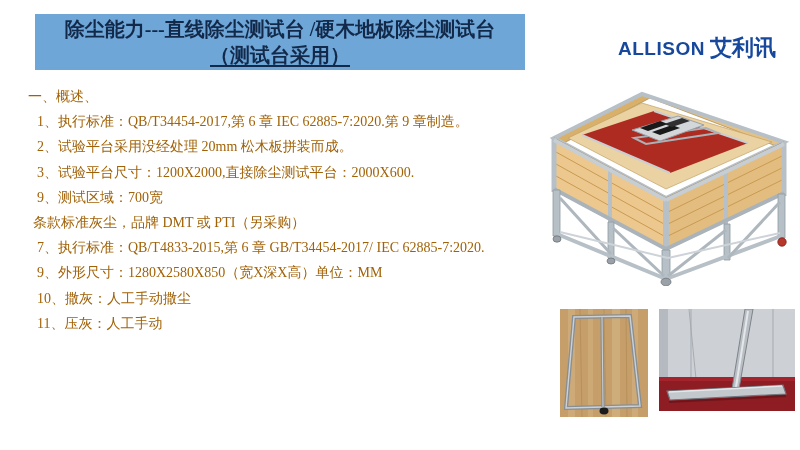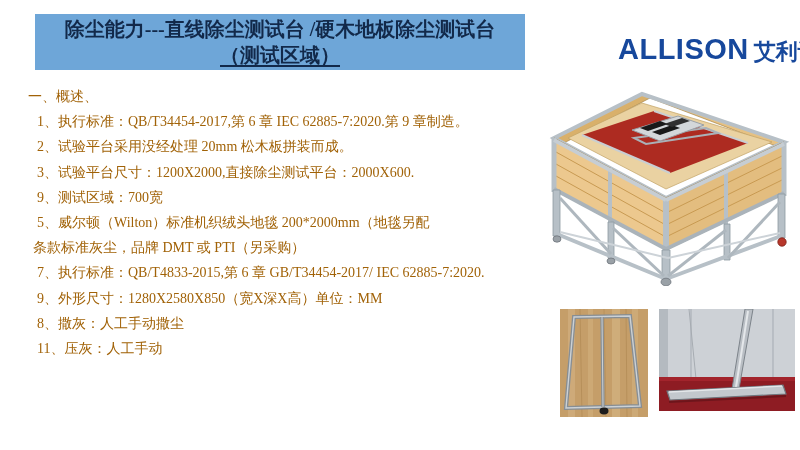--- a/index.html
+++ b/index.html
@@ -15,59 +15,58 @@
     display:flex;flex-direction:column;align-items:center;justify-content:center;
     color:#12294a;font-weight:bold;font-size:20px;line-height:26px;
     text-align:center;
   }
   .title-line2{text-decoration:underline;text-decoration-thickness:2px;text-underline-offset:3px;}
   
   .logo{
     position:absolute;left:618px;top:33px;white-space:nowrap;
     color:#17489c;font-family:"Liberation Sans","DejaVu Sans",sans-serif;font-weight:bold;
   }
-  .logo-en{font-size:29px;letter-spacing:0.5px;}
+  .logo-en{font-size:19px;letter-spacing:0.5px;}
   .logo-cjk{font-size:22px;margin-left:5px;}
   
   .overview{
     position:absolute;left:28px;top:84px;z-index:2;
     font-size:14px;color:#a16207;
   }
   .overview .line{height:25.2px;line-height:25.2px;white-space:nowrap;}
   .overview .line.num{padding-left:9px;}
   .overview .line.cont{padding-left:5px;}
   
   .photo{position:absolute;z-index:1;}
   #photo-main{left:538px;top:86px;}
   #photo-frame{left:560px;top:309px;}
   #photo-tool{left:659px;top:309px;}
 </style>
 </head>
 <body>
 
 <div class="title-box">
   <div class="title-line1">除尘能力---直线除尘测试台 /硬木地板除尘测试台</div>
-  <div class="title-line2">（测试区域）</div>
+  <div class="title-line2">（测试台采用）</div>
 </div>
 
 <div class="logo">
   <span class="logo-en">ALLISON</span><span class="logo-cjk">艾利讯</span>
 </div>
 
 <div class="overview">
   <div class="line">一、概述、</div>
   <div class="line num">1、执行标准：QB/T34454-2017,第 6 章 IEC 62885-7:2020.第 9 章制造。</div>
   <div class="line num">2、试验平台采用没经处理 20mm 松木板拼装而成。</div>
   <div class="line num">3、试验平台尺寸：1200X2000,直接除尘测试平台：2000X600.</div>
   <div class="line num">9、测试区域：700宽</div>
-  <div class="line num">5、威尔顿（Wilton）标准机织绒头地毯 200*2000mm（地毯另配</div>
   <div class="line cont">条款标准灰尘，品牌 DMT 或 PTI（另采购）</div>
   <div class="line num">7、执行标准：QB/T4833-2015,第 6 章 GB/T34454-2017/ IEC 62885-7:2020.</div>
   <div class="line num">9、外形尺寸：1280X2580X850（宽X深X高）单位：MM</div>
-  <div class="line num">8、撒灰：人工手动撒尘</div>
+  <div class="line num">10、撒灰：人工手动撒尘</div>
   <div class="line num">11、压灰：人工手动</div>
 </div>
 
 <svg id="photo-main" class="photo" width="256" height="200" viewBox="0 0 256 200" xmlns="http://www.w3.org/2000/svg">
 
   <polygon points="16,52 104,8 112,12 26,57" fill="#d9b06a" stroke="#9c7a3e" stroke-width="0.6"></polygon>
   <polygon points="104,8 246,56 238,60 112,12" fill="#e6c183" stroke="#9c7a3e" stroke-width="0.6"></polygon>
 
   <polygon points="16,52 104,8 246,56 128,112" fill="none" stroke="#b7c0c7" stroke-width="4"></polygon>
 

